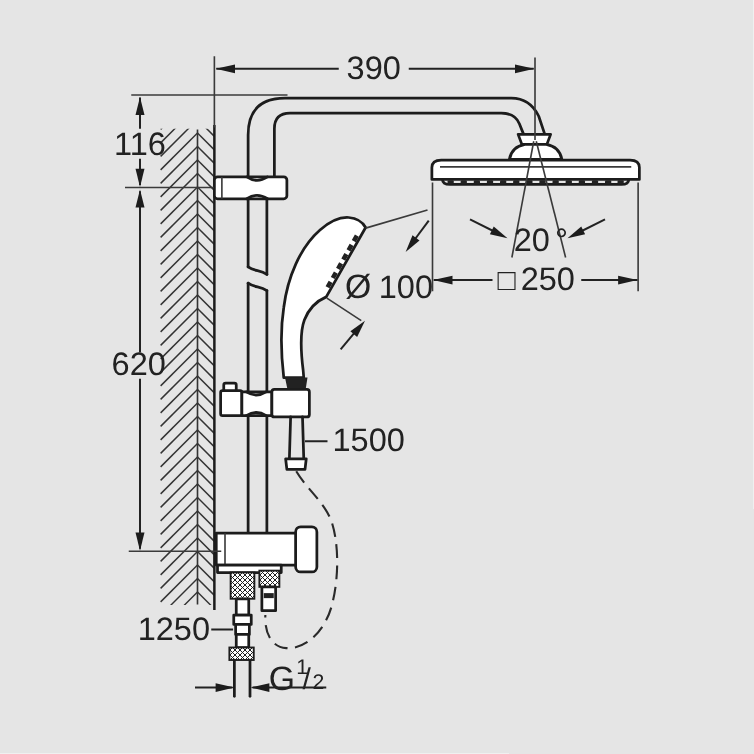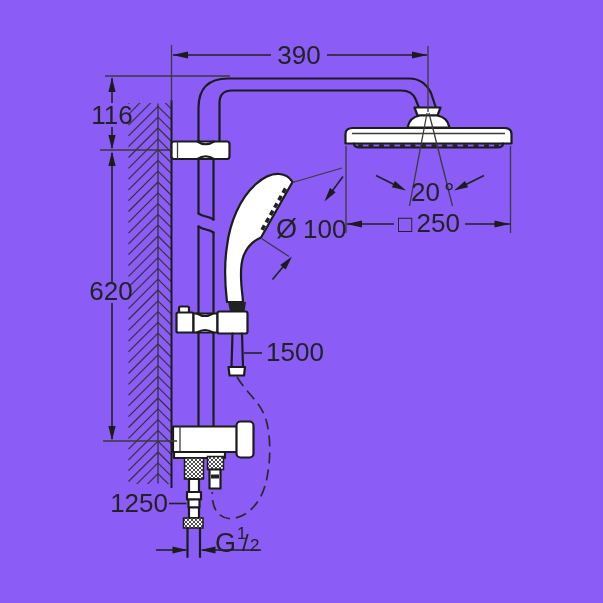--- a/index.html
+++ b/index.html
@@ -1,16 +1,16 @@
 <!DOCTYPE html>
 <html><head>
 <meta charset="utf-8">
 <style>
   html,body{margin:0;padding:0;background:#fff;}
-  #stage{position:relative;width:603px;height:603px;background:#8b5cf6;overflow:hidden;}
+  #stage{position:relative;width:603px;height:603px;background:#e5e5e5;overflow:hidden;}
   svg{display:block;}
   text{font-family:"Liberation Sans","DejaVu Sans",sans-serif;fill:#222;}
   .dim-text{font-size:26px;}
   .small-sup{font-size:17px;}
   .outline{fill:#ffffff;stroke:#1c1c1c;stroke-width:2.2;stroke-linejoin:round;}
   .outline-nf{fill:none;stroke:#1c1c1c;stroke-width:2.2;stroke-linejoin:round;stroke-linecap:round;}
   .thin{fill:none;stroke:#3a3a3a;stroke-width:1.3;}
   .dimline{fill:none;stroke:#222;stroke-width:1.6;}
   .arrow{fill:#1c1c1c;stroke:none;}
   .dark{fill:#222;stroke:none;}

